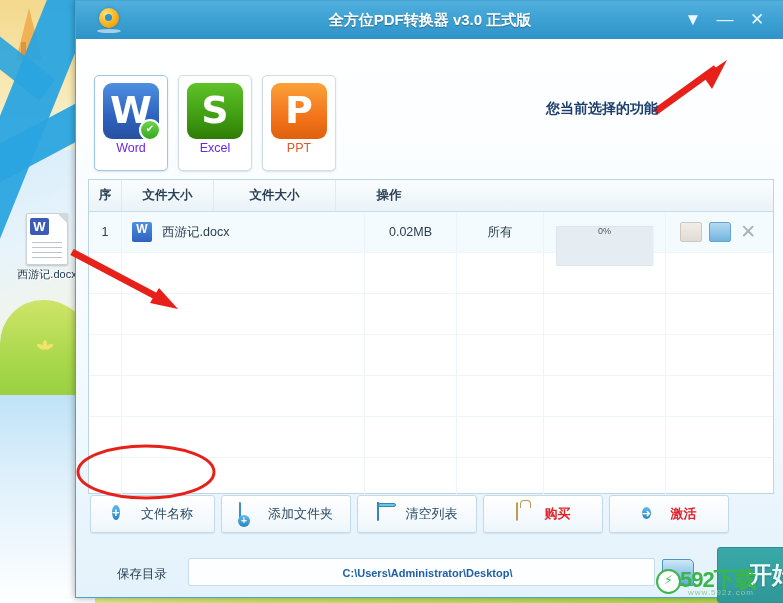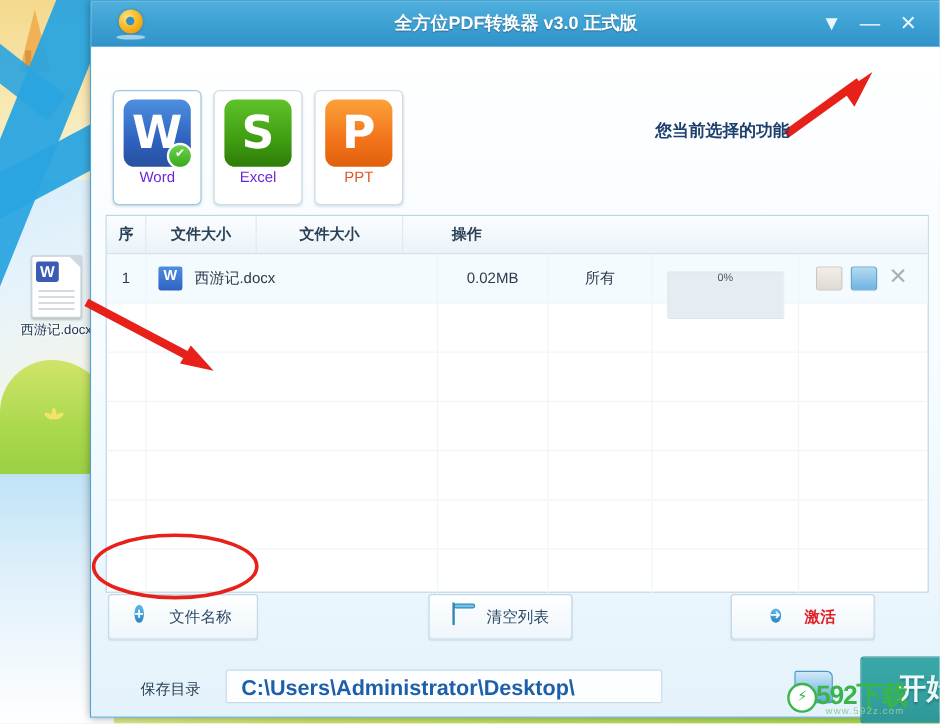--- a/index.html
+++ b/index.html
@@ -176,24 +176,24 @@
     background:linear-gradient(180deg,#f4e0bd,#dcb87c);border:1px solid #c09a55;}
   .bi-bag:before{content:"";position:absolute;left:4px;top:-3px;width:9px;height:7px;
     border:1px solid #c09a55;border-bottom:none;border-radius:4px 4px 0 0;}
   .bi-arrow{width:19px;height:19px;margin:2px auto 0;border-radius:50%;
     background:linear-gradient(180deg,#63b9ea,#2a84c4);color:#fff;font-size:11px;
     line-height:18px;text-align:center;}
 
   
   #save-row{position:absolute;left:0;top:512px;width:708px;height:50px;}
   #save-label{position:absolute;left:41px;top:15px;font-size:12.5px;color:#2b4155;}
-  #save-path{position:absolute;left:112px;top:7px;width:364px;height:28px;
+  #save-path{position:absolute;left:112px;top:7px;width:467px;height:28px;
     background:#fdfeff;border:1px solid #c7dbe8;border-radius:2px;
-    font-size:18px;color:#1d5fa8;font-weight:bold;line-height:28px;padding-left:12px;
-    box-sizing:border-box;overflow:hidden;white-space:nowrap;}
+    font-size:11px;color:#1d5fa8;font-weight:bold;line-height:28px;padding-left:12px;
+    box-sizing:border-box;overflow:hidden;white-space:nowrap;text-align:center;}
   #browse-btn{position:absolute;left:586px;top:8px;width:30px;height:25px;cursor:pointer;
     border-radius:2px 5px 2px 2px;background:linear-gradient(180deg,#cfe9f9,#62aadb);
     border:1px solid #4b94c6;}
   #start-btn{position:absolute;left:641px;top:-4px;width:108px;height:54px;cursor:pointer;
     background:linear-gradient(180deg,#3aa8a8 0%,#35a2a2 50%,#2e9797 100%);
     border:1px solid #2a8f8f;border-radius:3px;
     color:#eafafa;font-size:24px;font-weight:bold;line-height:54px;text-align:center;
     text-shadow:0 1px 2px rgba(0,0,0,.25);overflow:hidden;}
 
   
@@ -366,23 +366,31 @@
           <div class="c4"></div>
           <div class="c5"></div>
         </div>
     </div>
 
     <div id="btn-row">
       <div class="act-btn" style="left:0;width:123px">
         <span class="bi"><span class="bi-plus">+</span></span>
         <span class="lbl">文件名称</span>
       </div>
+      <div class="act-btn" style="left:131px;width:128px">
+        <span class="bi"><span class="bi-folder"></span></span>
+        <span class="lbl">添加文件夹</span>
+      </div>
       <div class="act-btn" style="left:267px;width:118px">
         <span class="bi"><span class="bi-trash"></span></span>
         <span class="lbl">清空列表</span>
+      </div>
+      <div class="act-btn" style="left:393px;width:118px">
+        <span class="bi"><span class="bi-bag"></span></span>
+        <span class="lbl red">购买</span>
       </div>
       <div class="act-btn" style="left:519px;width:118px">
         <span class="bi"><span class="bi-arrow">➜</span></span>
         <span class="lbl red">激活</span>
       </div>
     </div>
 
     <div id="save-row">
       <div id="save-label">保存目录</div>
       <div id="save-path">C:\Users\Administrator\Desktop\</div>

